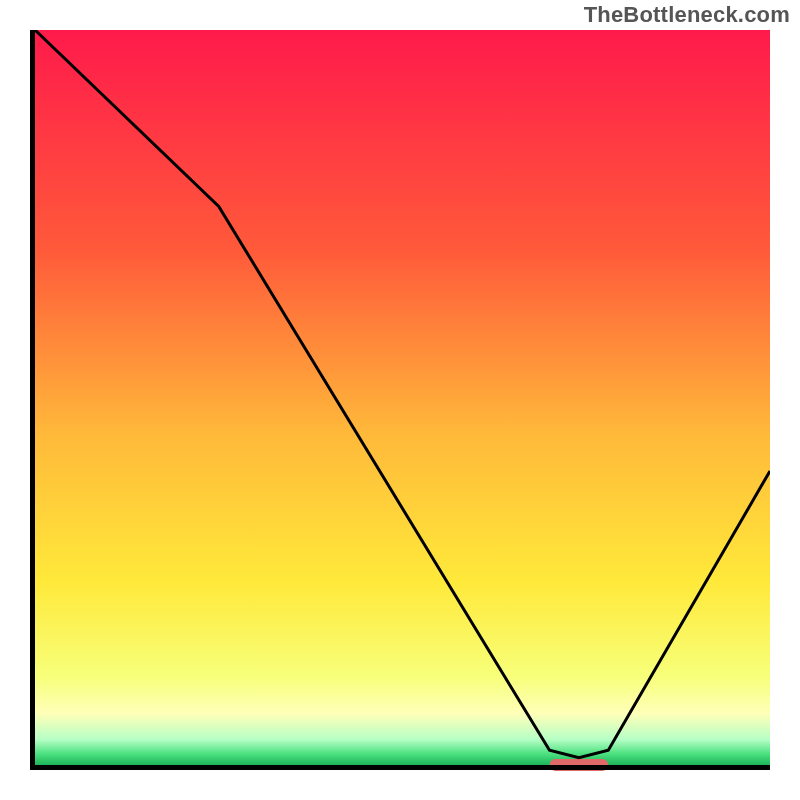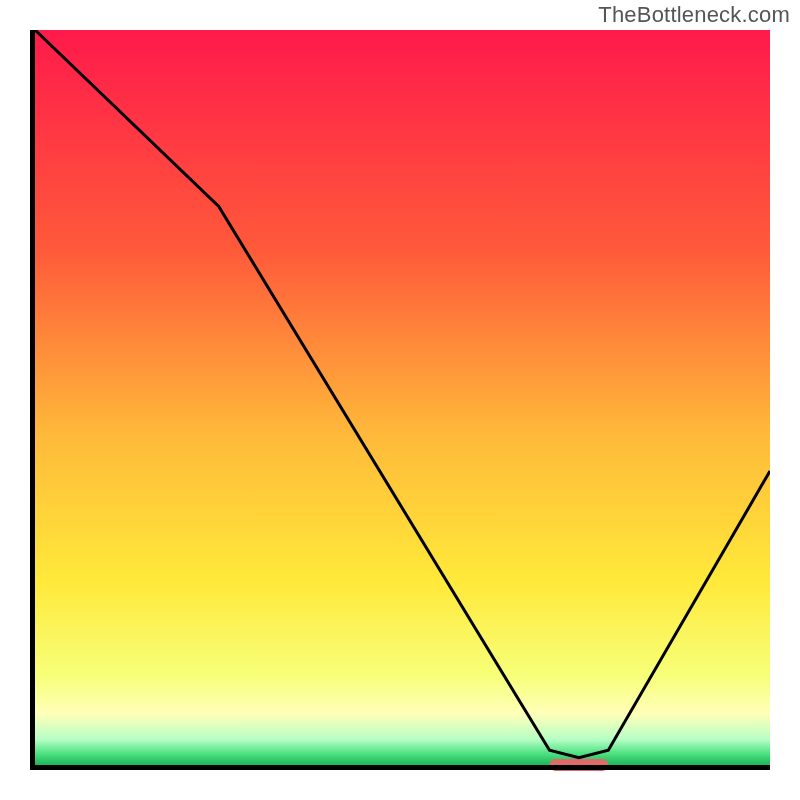--- a/index.html
+++ b/index.html
@@ -14,21 +14,21 @@
   .wrap {
     position: relative;
     width: 800px;
     height: 800px;
   }
   .watermark {
     position: absolute;
     top: 2px;
     right: 10px;
     font-size: 22px;
-    font-weight: 400;
+    font-weight: 700;
     color: #555;
     letter-spacing: 0.2px;
     z-index: 10;
     text-align: right;
   }
   .plot-border {
     position: absolute;
     left: 30px;
     top: 30px;
     width: 740px;

